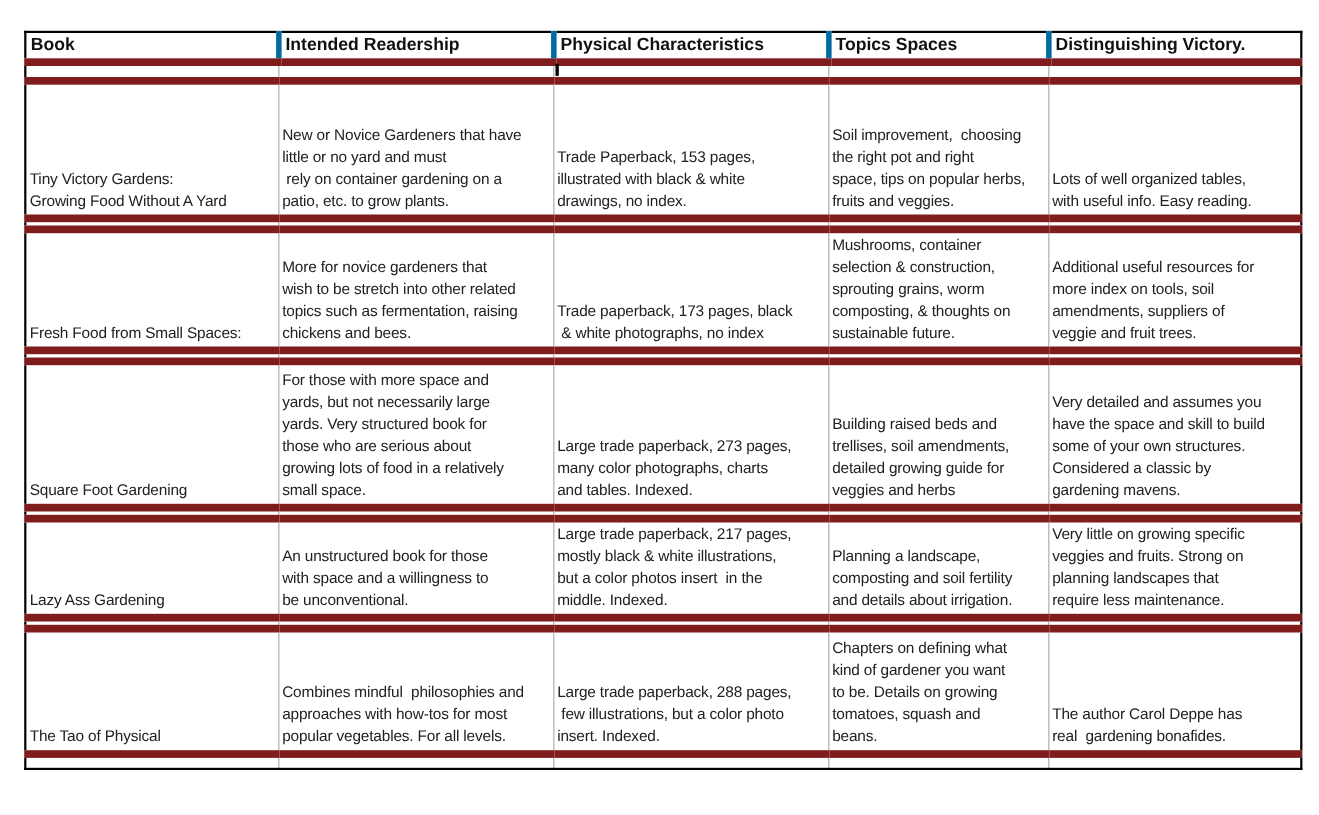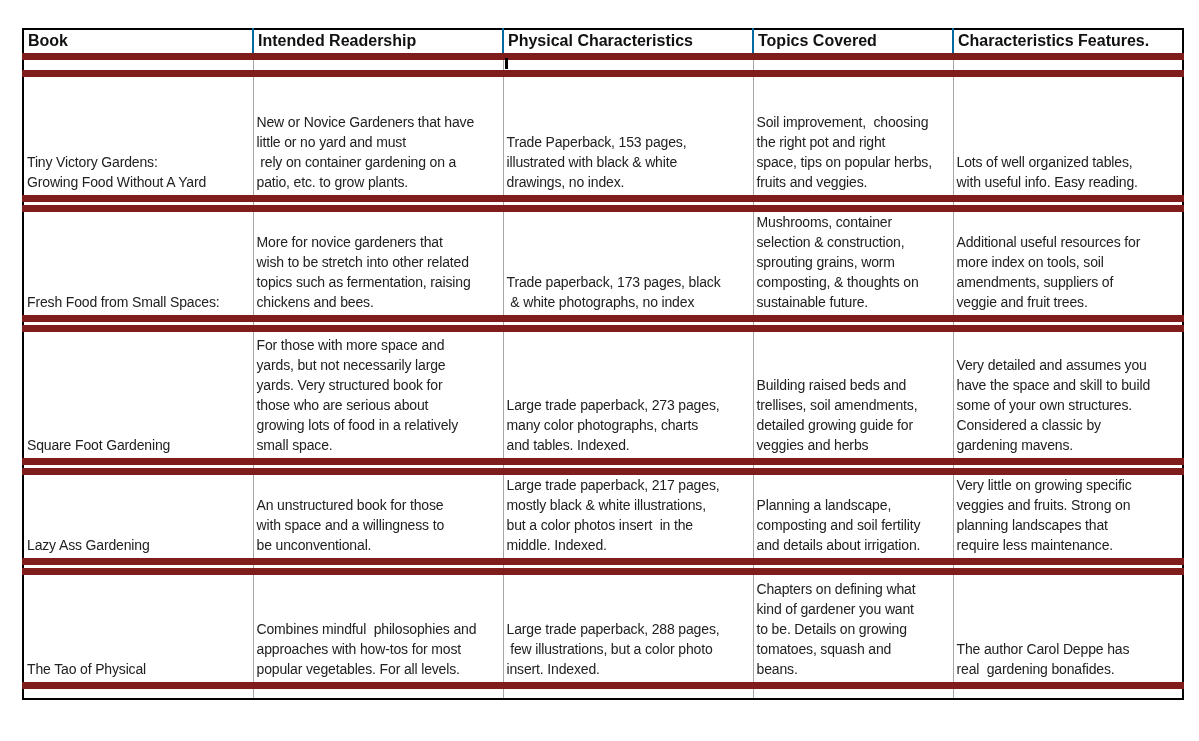--- a/index.html
+++ b/index.html
@@ -24,21 +24,21 @@
     table-layout: fixed;
     border: 2.5px solid #000000;
   }
   table.book-table th {
     font-size: 16px;
     font-weight: bold;
     text-align: left;
     vertical-align: middle;
     padding: 1px 3px 2px 4px;
     border-bottom: 2px solid #000000;
-    border-left: 2px solid #0369a1;
+    border-left: 5px solid #0369a1;
     white-space: pre;
     color: #111111;
   }
   table.book-table th:first-child { border-left: none; }
   table.book-table td {
     font-size: 14px;
     line-height: 20px;
     letter-spacing: -0.15px;
     vertical-align: bottom;
     text-align: left;
@@ -78,22 +78,22 @@
       <col style="width:250px">
       <col style="width:250px">
       <col style="width:200px">
       <col style="width:230px">
     </colgroup>
     <thead>
       <tr class="h-header">
         <th>Book</th>
         <th>Intended Readership</th>
         <th>Physical Characteristics</th>
-        <th>Topics Covered</th>
-        <th>Characteristics Features.</th>
+        <th>Topics Spaces</th>
+        <th>Distinguishing Victory.</th>
       </tr>
     </thead>
     <tbody>
       <tr class="h-gap-top">
         <td></td>
           <td></td>
           <td></td>
           <td></td>
           <td></td>
       </tr>

